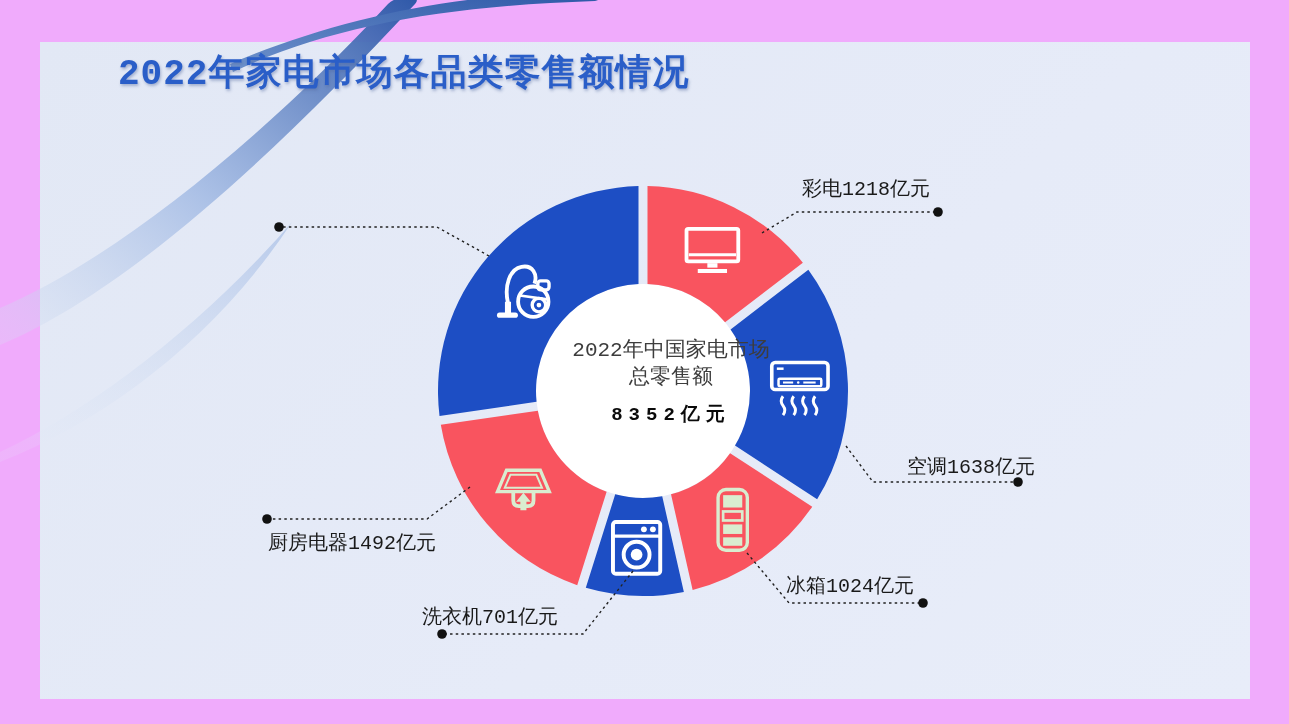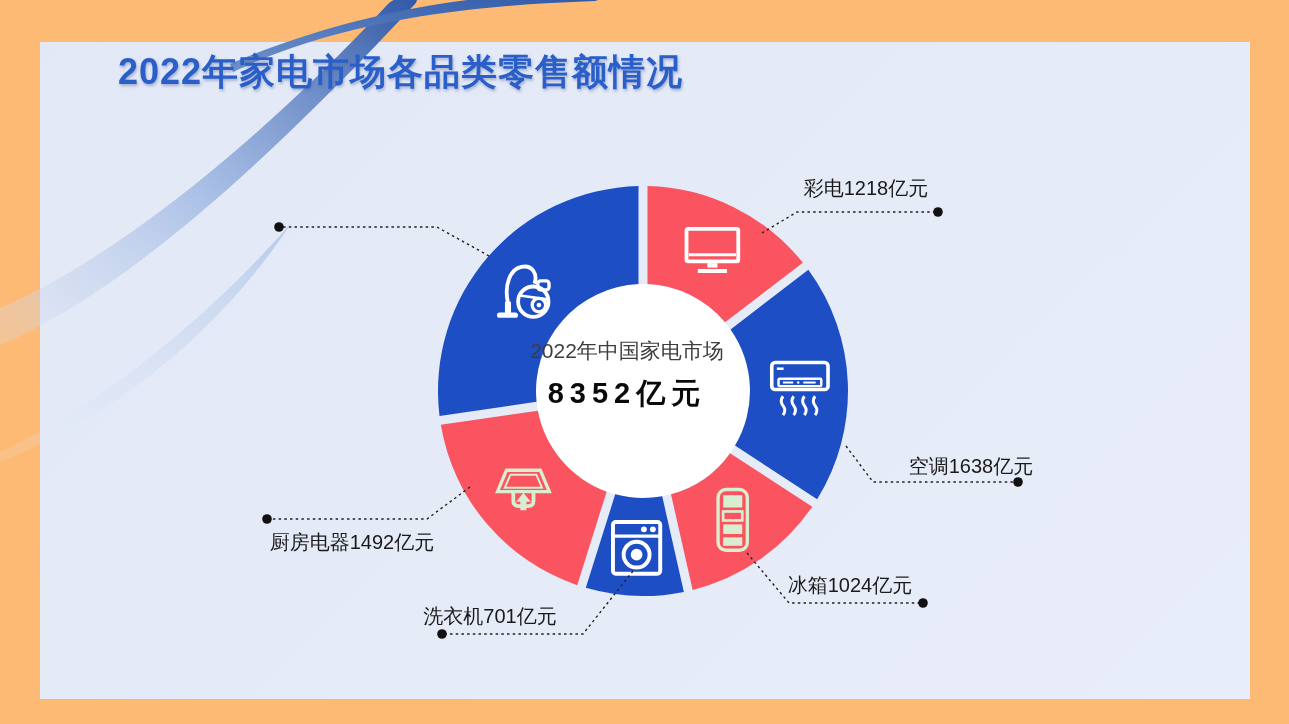--- a/index.html
+++ b/index.html
@@ -1,36 +1,36 @@
 <!DOCTYPE html>
 <html><head>
 <meta charset="utf-8">
 <style>
   html,body{margin:0;padding:0;background:#ffffff;}
   .canvas{
-    position:relative;width:1289px;height:724px;overflow:hidden;background:#fdba74;
-    font-family:Liberation Sans, sans-serif;
+    position:relative;width:1289px;height:724px;overflow:hidden;background:#f0abfc;
+    font-family:Liberation Mono, monospace;
   }
   .panel{
     position:absolute;left:40px;top:42px;width:1210px;height:657px;
     background:linear-gradient(135deg,#E2E8F5 0%,#E6EBF8 60%,#E8EDF9 100%);
   }
   .swoosh{position:absolute;left:0;top:0;pointer-events:none;}
   .title{
     position:absolute;left:118px;top:48px;margin:0;
     font-size:36px;font-weight:bold;color:#2A5EC8;letter-spacing:1px;
     text-shadow:1px 2px 3px rgba(84,106,160,0.45);white-space:nowrap;
   }
   .chart{position:absolute;left:0;top:0;}
   .center-text{
-    position:absolute;left:467px;top:338px;width:320px;text-align:center;
+    position:absolute;left:511px;top:338px;width:320px;text-align:center;
     color:#3D3D3D;
   }
   .ct-line{font-size:21px;line-height:1.28;}
-  .ct-total{margin-top:9px;font-size:29px;font-weight:bold;color:#0A0A0A;letter-spacing:6px;}
+  .ct-total{margin-top:9px;font-size:19px;font-weight:bold;color:#0A0A0A;letter-spacing:6px;}
   .cat-label{
     position:absolute;transform:translate(-50%,-50%);
     font-size:20px;color:#1A1A1A;white-space:nowrap;
   }
   .lbl-0{left:866px;top:188px;}
   .lbl-1{left:971px;top:466px;}
   .lbl-2{left:850px;top:585px;}
   .lbl-3{left:490px;top:616px;}
   .lbl-4{left:352px;top:502px;margin-top:40px;}
   .lbl-5{left:367px;top:209px;}
@@ -145,20 +145,21 @@
     </defs>
     <path d="M 0,345 C 120,295 265,165 415,4 C 424,-6 398,-6 388,4 C 252,150 108,262 0,308 Z" fill="url(#swg1)"></path>
     <path d="M 233,72 C 330,26 445,6 595,1 C 601,0 601,-4 594,-4 L 515,-4 C 425,0 315,27 230,64 Z" fill="url(#swg2)"></path>
     <path d="M 0,452 C 95,408 205,322 292,222 C 220,332 112,418 0,462 Z" fill="url(#swg3)"></path>
   </svg>
 
   <h1 class="title">2022年家电市场各品类零售额情况</h1>
 
   <div class="center-text">
     <div class="ct-line">2022年中国家电市场</div>
+    <div class="ct-line">总零售额</div>
     <div class="ct-total">8352亿元</div>
   </div>
 
   <div class="cat-label lbl-0">彩电1218亿元</div>
   <div class="cat-label lbl-1">空调1638亿元</div>
   <div class="cat-label lbl-2">冰箱1024亿元</div>
   <div class="cat-label lbl-3">洗衣机701亿元</div>
   <div class="cat-label lbl-4">厨房电器1492亿元</div>
 
 </div>

